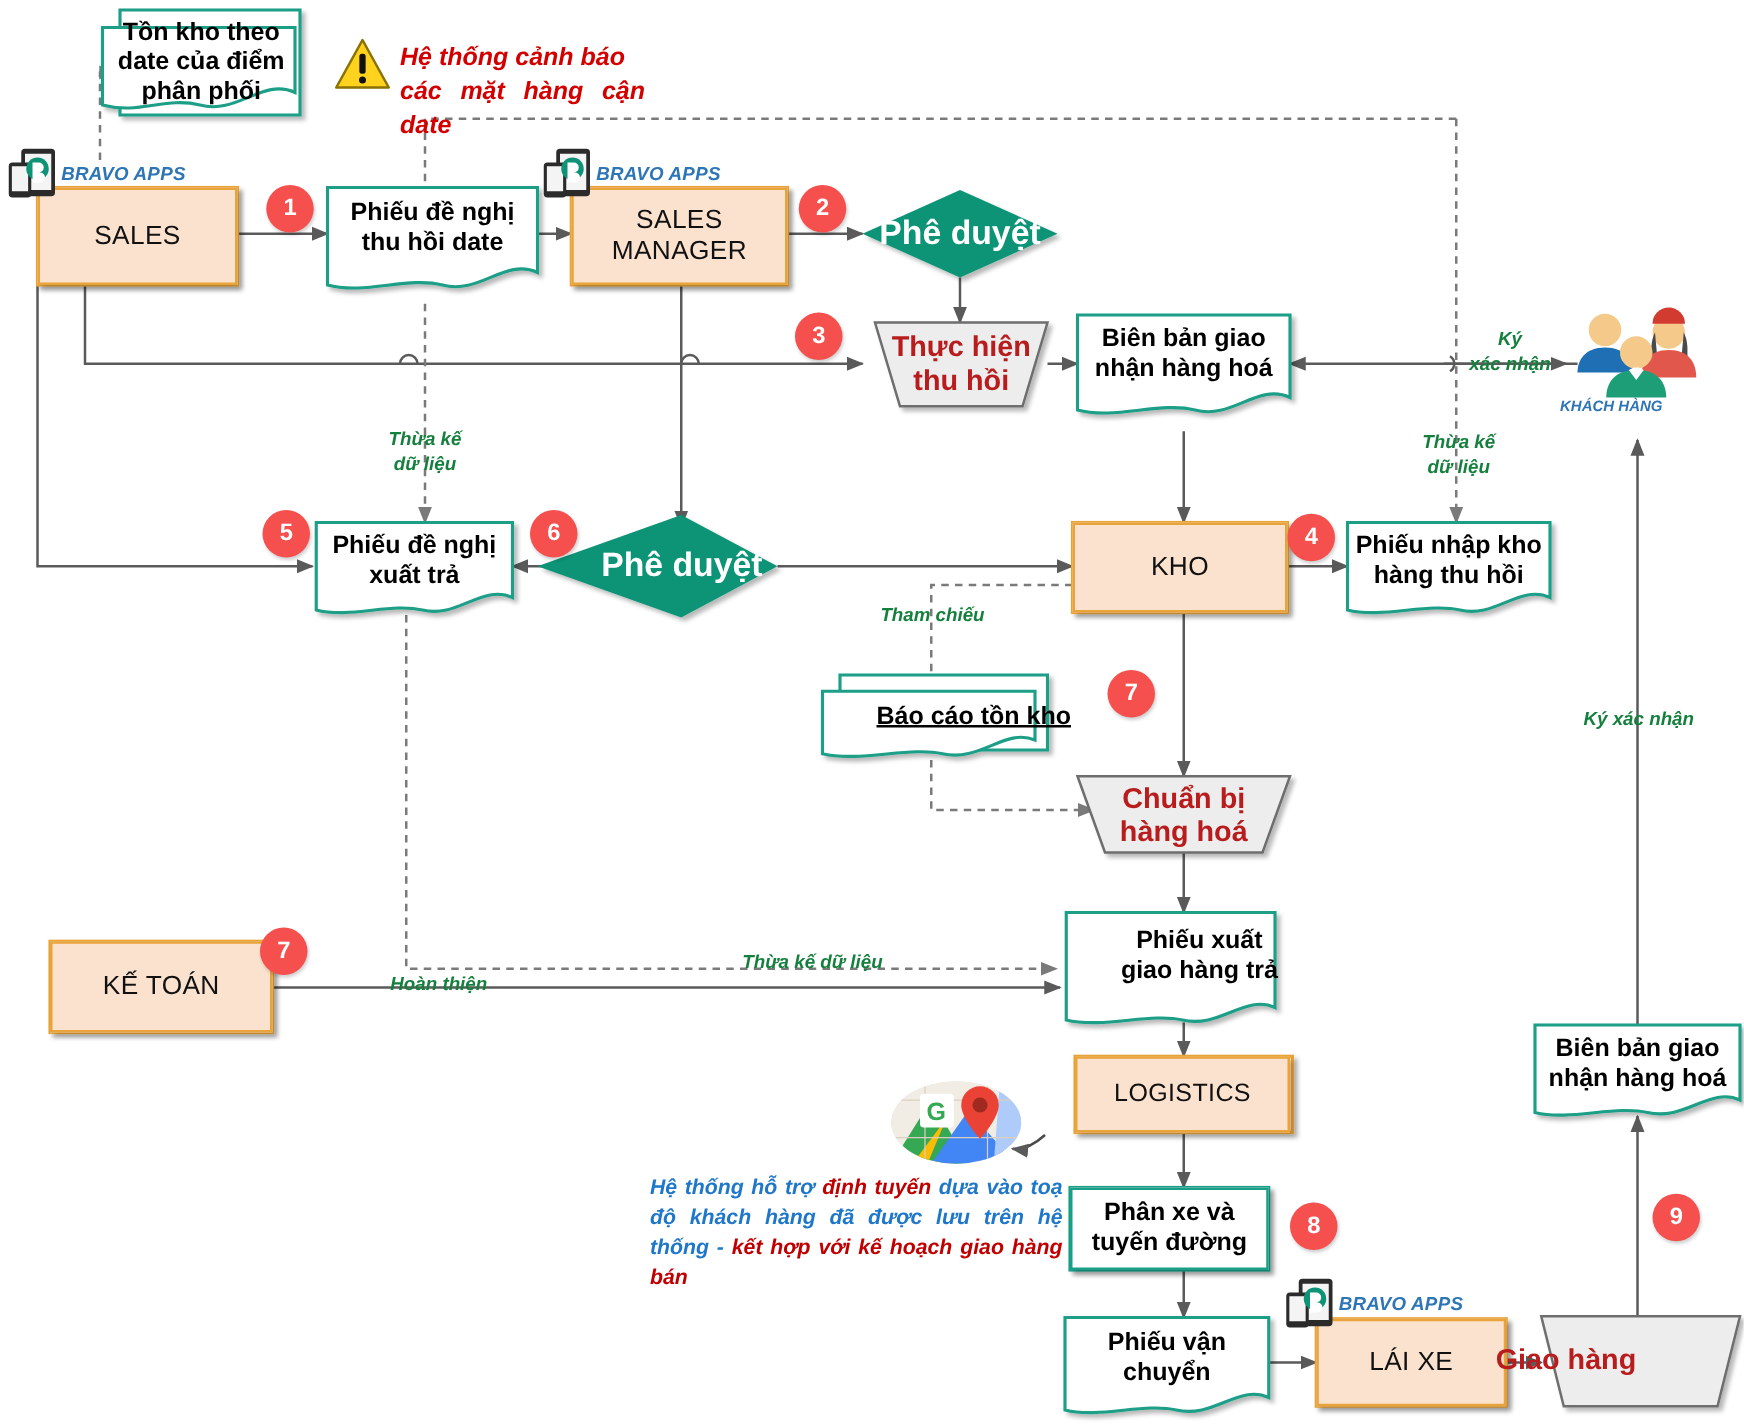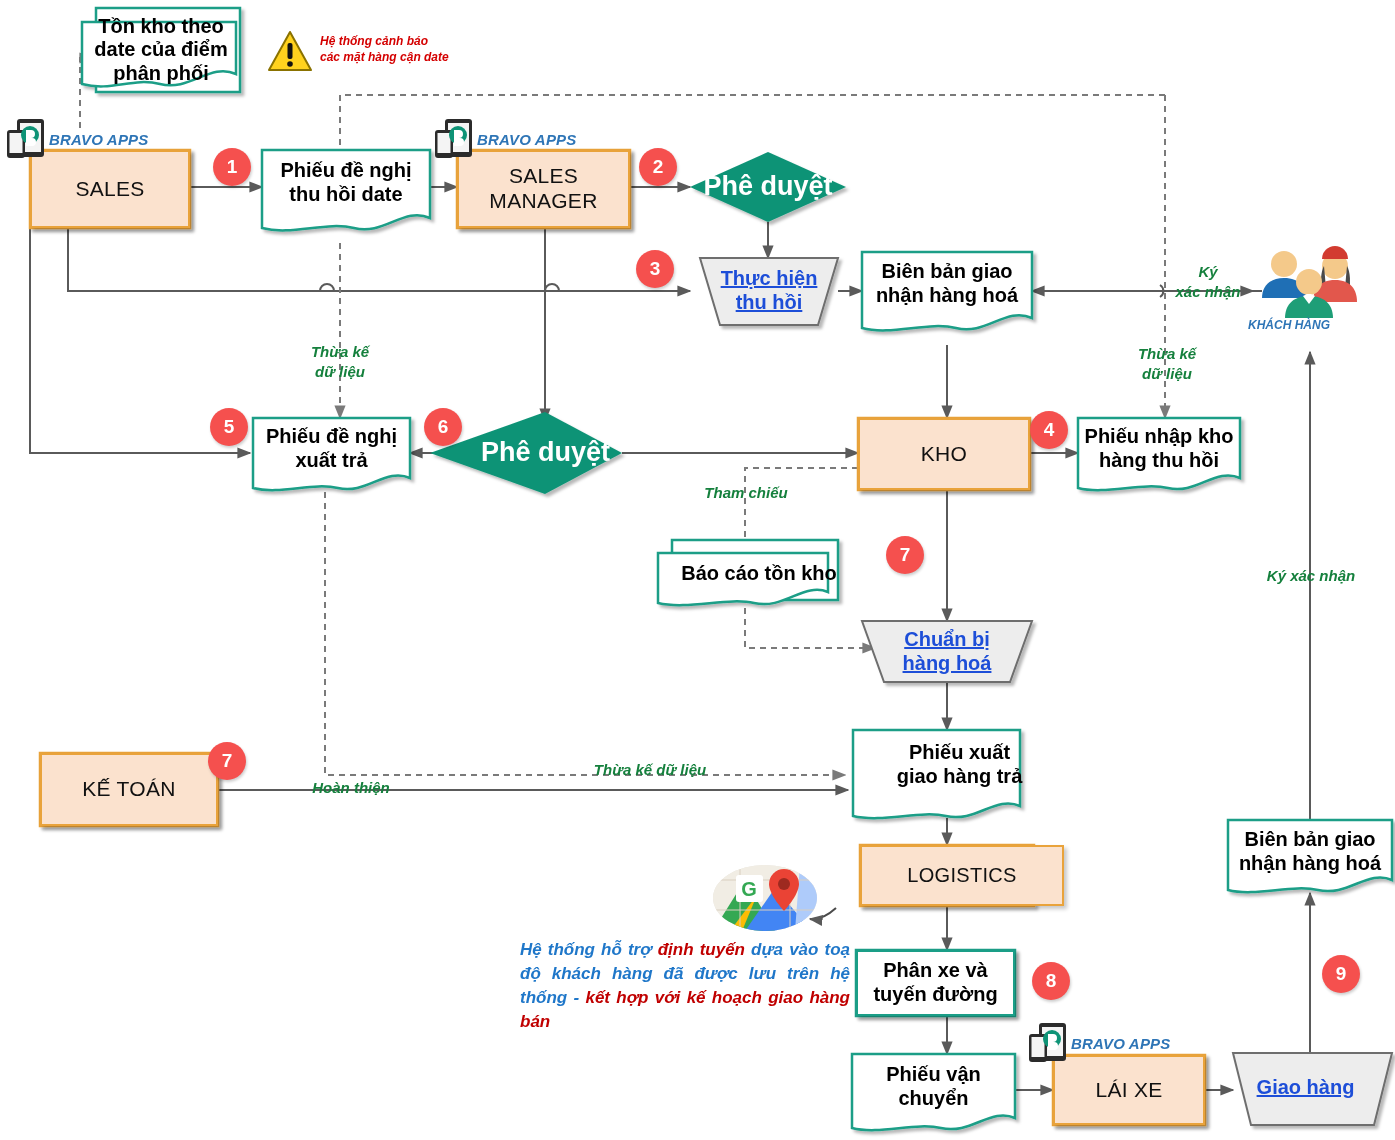--- a/index.html
+++ b/index.html
@@ -23,36 +23,36 @@
   
   .tealrect{background:#fff;border:2.5px solid #1A9E87;
             box-shadow:3px 3px 4px rgba(0,0,0,.2);
             font-size:20px;color:#000;font-weight:700;}
 
   
   .diamond{font-size:27px;color:#fff;font-weight:700;}
   .diamond .node-txt{position:relative;z-index:2;}
 
   
-  .trapz{font-size:20px;color:#1d4ed8;font-weight:700;text-decoration:underline;}
+  .trapz{font-size:23px;color:#b91c1c;font-weight:700;}
   .trapz .node-txt{position:relative;z-index:2;}
 
   
   .badge{position:absolute;width:38px;height:38px;border-radius:50%;
          background:#F5504E;color:#fff;font-size:19px;font-weight:700;
          display:flex;align-items:center;justify-content:center;
          box-shadow:1px 2px 3px rgba(0,0,0,.2);z-index:40;}
 
   
   .anno{position:absolute;color:#15803d;font-size:15px;font-weight:700;
         font-style:italic;line-height:1.3;text-align:center;z-index:30;}
   .anno-blue{position:absolute;color:#1F77C9;font-size:17px;font-weight:700;
              font-style:italic;line-height:1.42;text-align:justify;z-index:30;}
   .anno-blue .r{color:#C00000;}
-  .warn-txt{position:absolute;color:#D40000;font-size:12px;font-weight:700;
+  .warn-txt{position:absolute;color:#D40000;font-size:20px;font-weight:700;
             font-style:italic;line-height:1.35;z-index:30;text-align:justify;}
 
   
   .bravo{position:absolute;display:flex;align-items:center;gap:3px;z-index:35;}
   .bravo .lbl{color:#2E75B6;font-size:15px;font-weight:700;font-style:italic;
               letter-spacing:.2px;white-space:nowrap;text-align:center;}
   .cust-lbl{position:absolute;color:#2E75B6;font-size:12px;font-weight:700;
             font-style:italic;z-index:35;white-space:nowrap;}
 </style>
 </head>
@@ -290,57 +290,57 @@
 
   <div class="node rolebox" style="left:858px;top:418px;width:172px;height:72px;">
     <span class="node-txt">KHO</span>
   </div>
 
   <div class="node docnode" style="left:1078px;top:420px;width:162px;height:58px;">
     <span class="node-txt">Phiếu nhập kho
 hàng thu hồi</span>
   </div>
 
-  <div class="node docnode" style="left:656px;top:556px;width:206px;height:36px;">
+  <div class="node docnode" style="left:676px;top:556px;width:206px;height:36px;text-decoration:underline;">
     <span class="node-txt">Báo cáo tồn kho</span>
   </div>
 
   <div class="node trapz" style="left:868px;top:624px;width:158px;height:56px;">
     <span class="node-txt">Chuẩn bị
 hàng hoá</span>
   </div>
 
   <div class="node rolebox" style="left:40px;top:753px;width:178px;height:73px;">
     <span class="node-txt">KẾ TOÁN</span>
   </div>
 
   <div class="node docnode" style="left:884px;top:734px;width:151px;height:62px;">
     <span class="node-txt">Phiếu xuất
 giao hàng trả</span>
   </div>
 
-  <div class="node rolebox" style="left:860px;top:845px;width:204px;height:61px;font-size:20px;">
+  <div class="node rolebox" style="left:860px;top:845px;width:172px;height:61px;font-size:20px;">
     <span class="node-txt">LOGISTICS</span>
   </div>
 
   <div class="node tealrect" style="left:856px;top:950px;width:159px;height:66px;">
     <span class="node-txt">Phân xe và
 tuyến đường</span>
   </div>
 
   <div class="node docnode" style="left:852px;top:1058px;width:163px;height:58px;">
     <span class="node-txt">Phiếu vận
 chuyển</span>
   </div>
 
   <div class="node rolebox" style="left:1053px;top:1055px;width:152px;height:70px;">
     <span class="node-txt">LÁI XE</span>
   </div>
 
-  <div class="node trapz" style="left:1238px;top:1062px;width:135px;height:52px;">
+  <div class="node trapz" style="left:1174px;top:1062px;width:135px;height:52px;justify-content:flex-end;">
     <span class="node-txt">Giao hàng</span>
   </div>
 
   <div class="node docnode" style="left:1228px;top:822px;width:164px;height:60px;">
     <span class="node-txt">Biên bản giao
 nhận hàng hoá</span>
   </div>
 
   <div class="bravo" style="left:6px;top:118px;">
     <svg width="40" height="42" viewBox="0 0 40 42">

